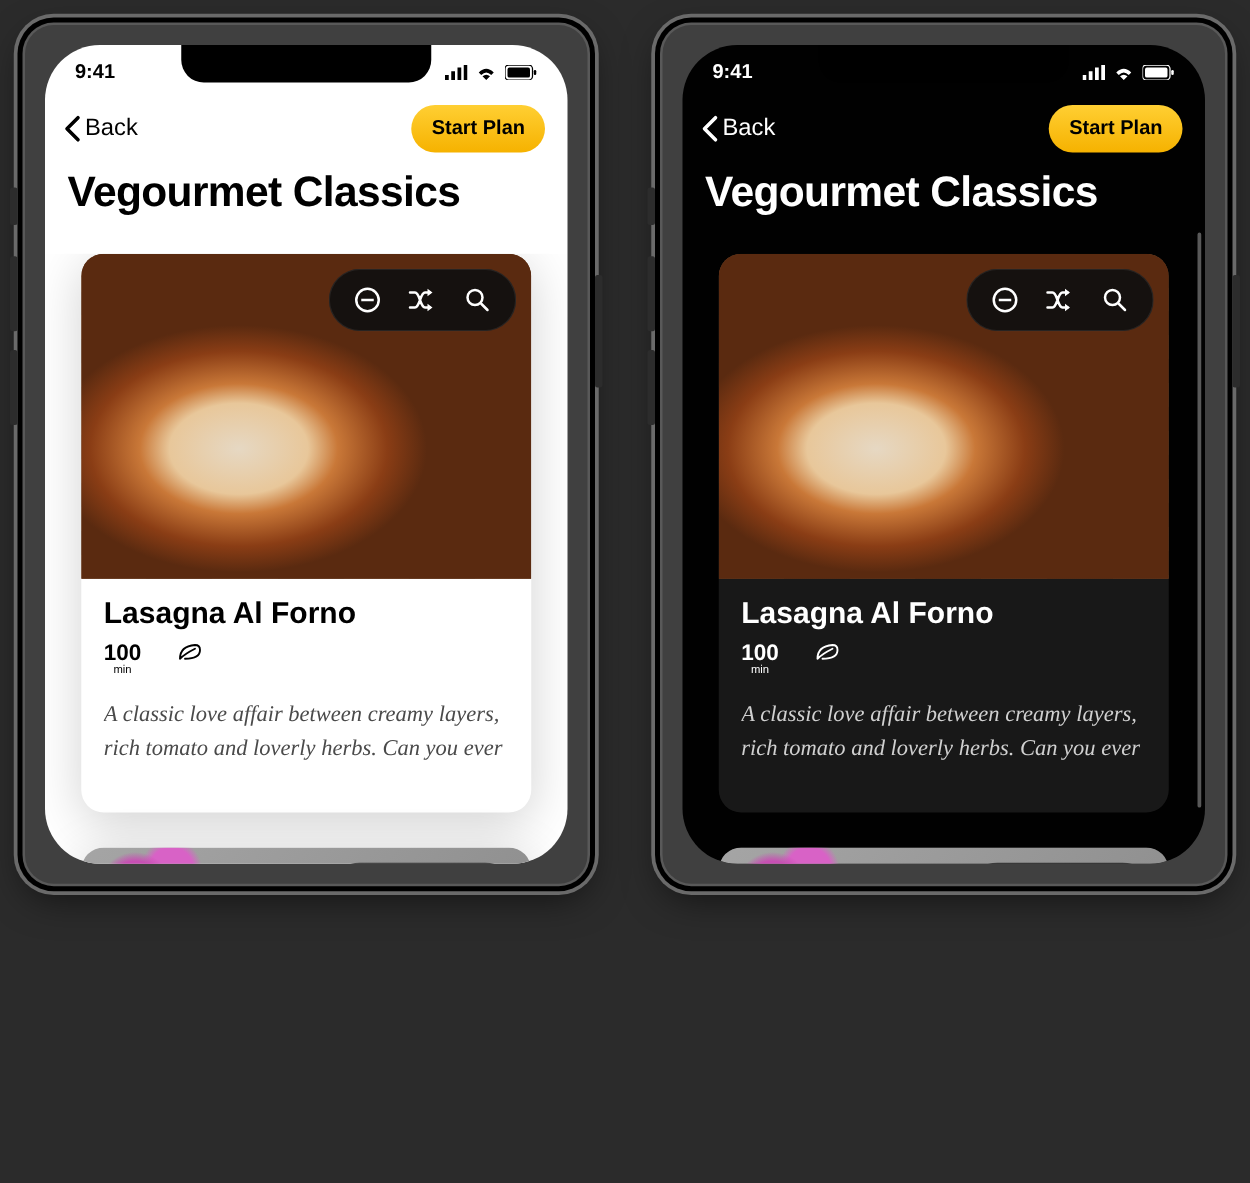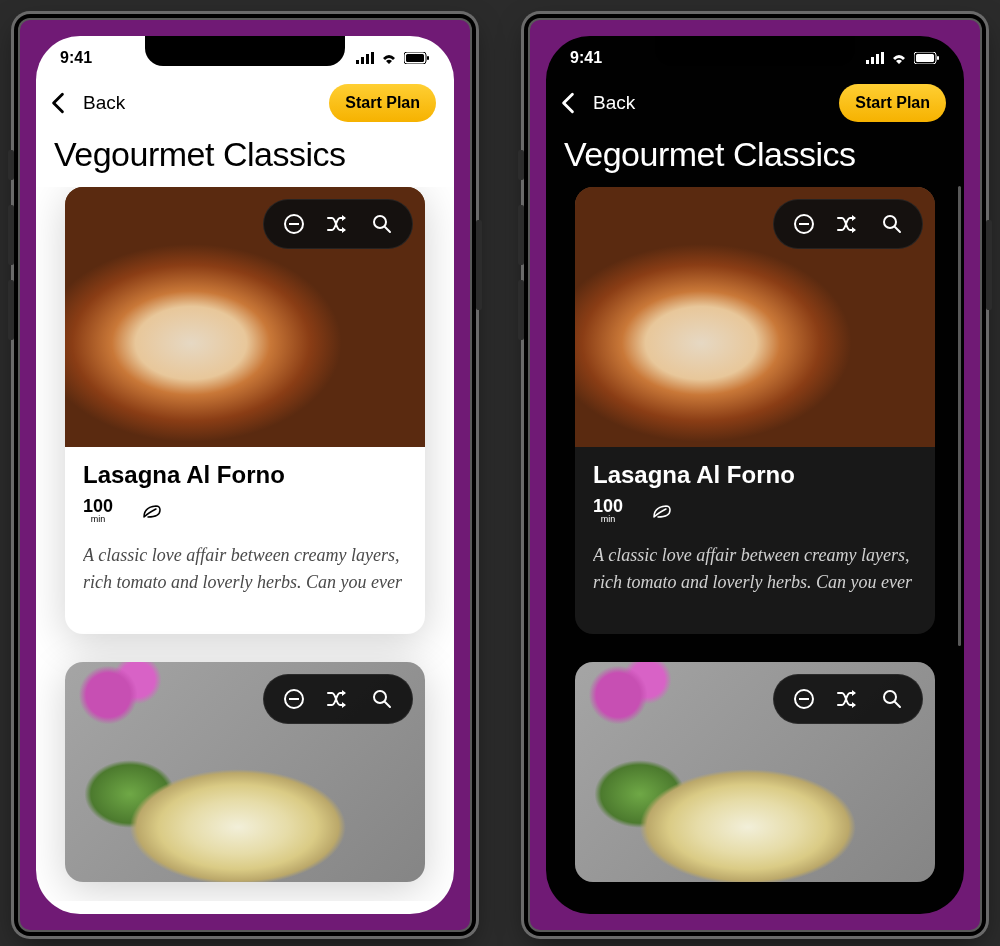--- a/index.html
+++ b/index.html
@@ -6,23 +6,23 @@
   * { box-sizing: border-box; }
   body {
     margin:0; padding:0;
     background:var(--bg-page);
     font-family: -apple-system, BlinkMacSystemFont, "Helvetica Neue", Arial, sans-serif;
     width:1000px; height:946px;
     display:flex; justify-content:center; align-items:flex-start;
     gap:60px; padding-top:20px;
   }
   .device {
-    width:450px; height:910px;
-    border-radius:10px;
-    background:#701a75;
+    width:450px; height:687px;
+    border-radius:23px;
+    background:#404040;
     position:relative;
     box-shadow: 0 0 0 2px #595959, 0 0 0 6px #000, 0 0 0 9px #6a6a6a, 0 10px 30px rgba(0,0,0,.6);
   }
   .device.light .screen { background:#fff; color:#000; }
   .device.dark  .screen { background:#010101; color:#fff; }
 
   
   .btn-side { position:absolute; background:#2c2c2c; border-radius:2px; }
   .btn-l1 { left:-12px; top:130px; width:6px; height:30px; }
   .btn-l2 { left:-12px; top:185px; width:6px; height:60px; }
@@ -41,49 +41,49 @@
     padding:0 24px; font-size:16px; font-weight:600;
     position:relative; z-index:5;
   }
   .device.dark .statusbar { color:#fff; }
   .status-right { display:flex; align-items:center; gap:6px; }
 
   .navbar {
     display:flex; justify-content:space-between; align-items:center;
     padding:4px 18px 10px 14px;
   }
-  .back { display:flex; align-items:flex-end; gap:17px; font-size:19px; cursor:pointer; }
+  .back { display:flex; align-items:flex-end; gap:2px; font-size:19px; cursor:pointer; }
   .startplan {
     background:linear-gradient(180deg,#ffcf33,#f6b200);
     color:#000; font-weight:700; font-size:16px;
     padding:10px 16px; border-radius:26px; border:none; cursor:pointer;
   }
   .page-title {
-    font-size:34px; font-weight:400; letter-spacing:-0.5px;
-    margin:4px 18px 14px; line-height:1.1;
+    font-size:34px; font-weight:700; letter-spacing:-0.5px;
+    margin:4px 18px 30px; line-height:1.1;
   }
   .scroll { padding:0 29px 20px; overflow:hidden; height:calc(100% - 44px - 60px - 60px); }
   .card {
     border-radius:18px; overflow:hidden; margin-bottom:28px;
     box-shadow:0 8px 40px rgba(0,0,0,.18);
     position:relative;
   }
   .device.dark .card { background:#181818; box-shadow:none; }
   .card-img { height:260px; position:relative; }
   .card2 .card-img { height:220px; }
   .pill {
     position:absolute; top:12px; right:12px;
     background:rgba(15,15,15,.92); border-radius:40px;
     display:flex; gap:0; padding:6px 8px;
     border:1px solid rgba(255,255,255,.08);
   }
   .pill-btn { width:44px; height:36px; display:flex; align-items:center; justify-content:center; cursor:pointer; }
   .card-body { padding:14px 18px 20px; }
   .card-title { font-size:24px; font-weight:800; margin:0 0 8px; }
-  .meta { display:flex; align-items:center; gap:29px; margin-bottom:8px; }
+  .meta { display:flex; align-items:flex-start; gap:29px; margin-bottom:8px; }
   .time { text-align:center; line-height:1; }
   .time-n { font-size:18px; font-weight:600; }
   .time-u { font-size:9px; }
   .desc {
     font-family:Georgia,"Times New Roman",serif; font-style:italic;
     font-size:18px; line-height:1.5; color:#4a4a4a;
     max-height:3em; overflow:hidden;
   }
   .device.dark .desc { color:#d0d0d0; }
 

